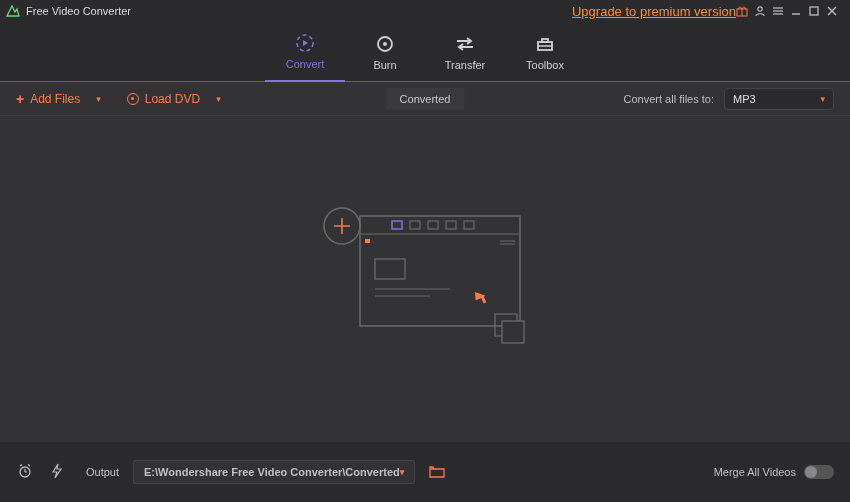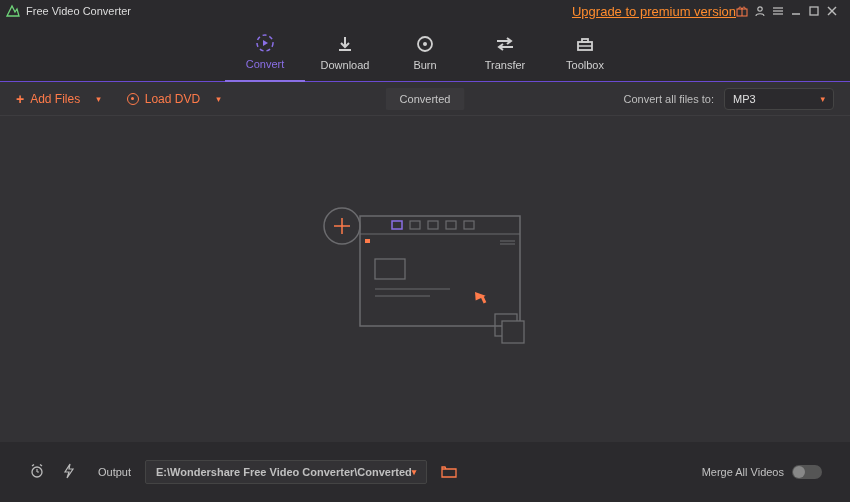--- a/index.html
+++ b/index.html
@@ -88,21 +88,21 @@
     background: #333235;
     display: flex; align-items: center; justify-content: center;
     height: 326px;
   }
 
   
   .footer {
     height: 60px;
     background: #2b2a2d;
     display: flex; align-items: center;
-    padding: 0 28px;
+    padding: 0 16px;
     gap: 14px;
   }
   .ficon { color: #bbb; cursor: pointer; width: 18px; text-align:center;}
   .out-lbl { color: #c5c5c5; font-size: 11px; margin-left: 6px;}
   .out-path {
     display: flex; align-items: center; justify-content: space-between;
     min-width: 280px; height: 24px; padding: 0 10px;
     background: #333235; border: 1px solid #444; border-radius: 2px;
     color: #c0c0c0; font-size: 11px; font-weight: bold;
   }
@@ -177,30 +177,20 @@
 
   <div class="maintabs">
     <div class="mtab active active-underline">
       <span class="micon">
         <svg width="22" height="22" viewBox="0 0 22 22">
             <circle cx="11" cy="11" r="8" fill="none" stroke="#8a6fe6" stroke-width="1.5" stroke-dasharray="4 3"></circle>
             <polygon points="9,8 9,14 14,11" fill="#8a6fe6"></polygon>
           </svg>
       </span>
       <span>Convert</span>
-    </div>
-    <div class="mtab">
-      <span class="micon">
-        <svg width="20" height="20" viewBox="0 0 20 20">
-            <line x1="10" y1="3" x2="10" y2="12" stroke="#d0d0d0" stroke-width="2"></line>
-            <polyline points="6,9 10,13 14,9" fill="none" stroke="#d0d0d0" stroke-width="2"></polyline>
-            <line x1="4" y1="16" x2="16" y2="16" stroke="#d0d0d0" stroke-width="2"></line>
-          </svg>
-      </span>
-      <span>Download</span>
     </div>
     <div class="mtab">
       <span class="micon">
         <svg width="20" height="20" viewBox="0 0 20 20">
             <circle cx="10" cy="10" r="7" fill="none" stroke="#d0d0d0" stroke-width="1.8"></circle>
             <circle cx="10" cy="10" r="2" fill="#d0d0d0"></circle>
           </svg>
       </span>
       <span>Burn</span>
     </div>

